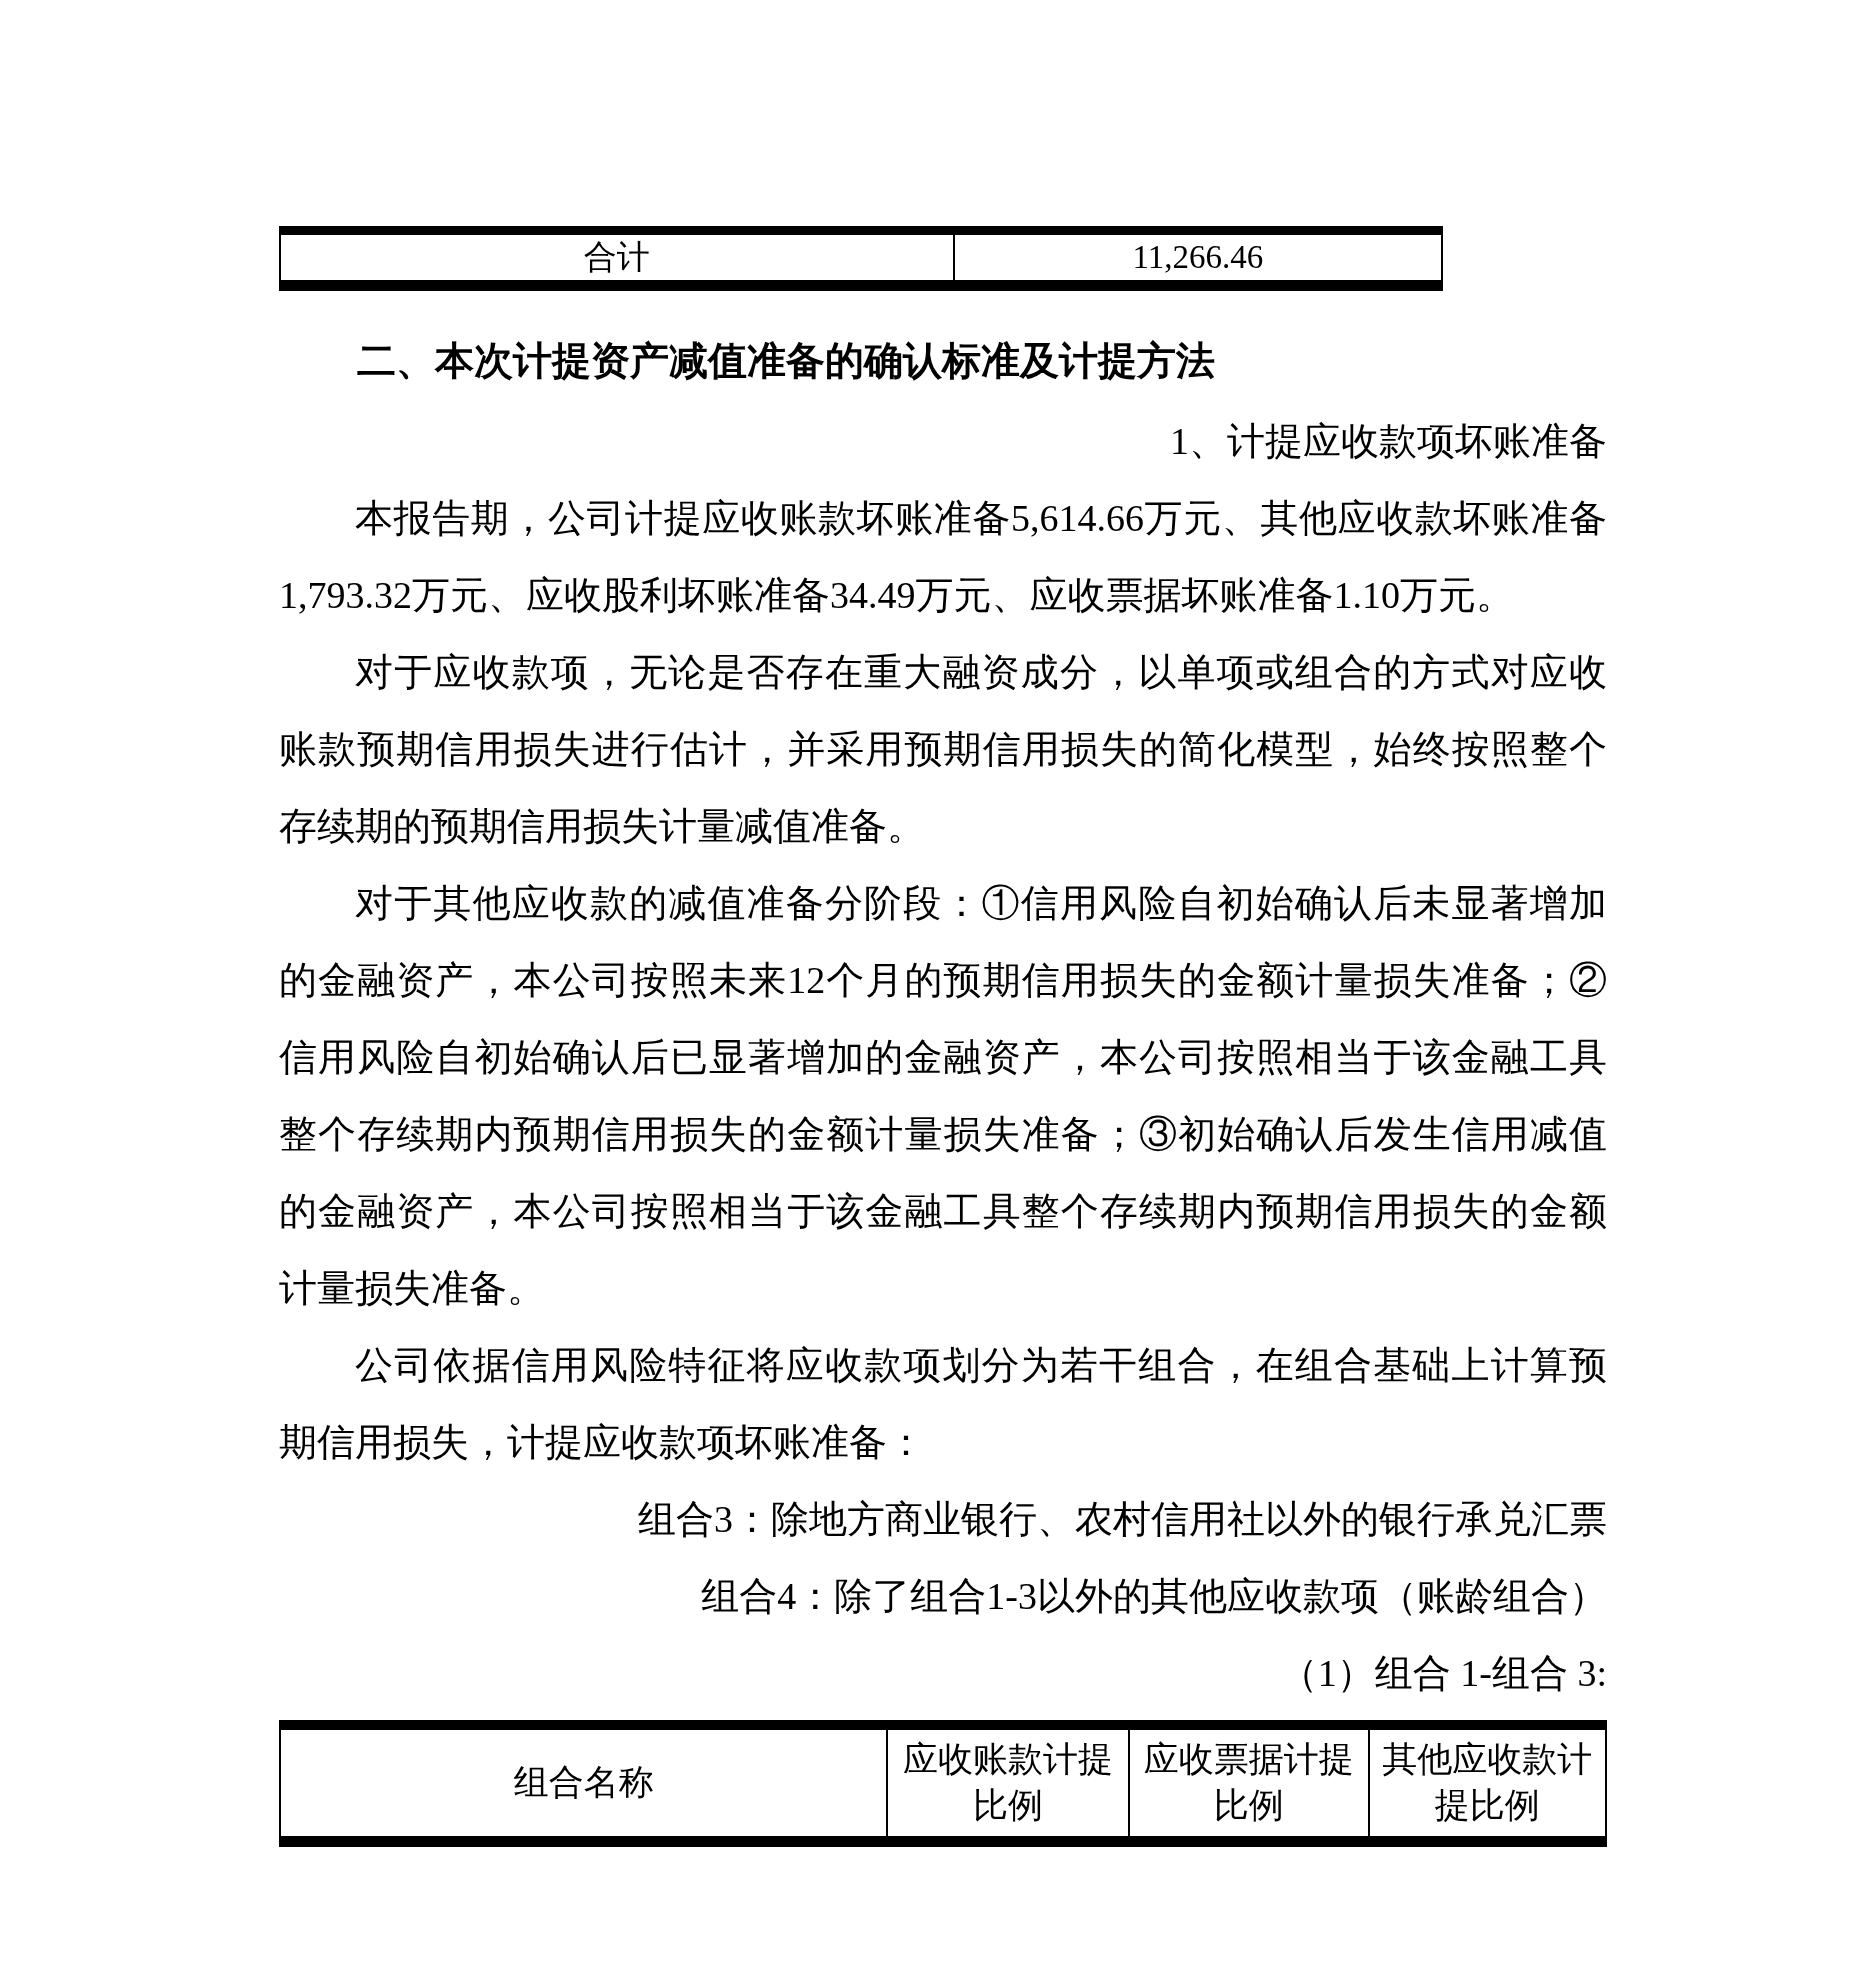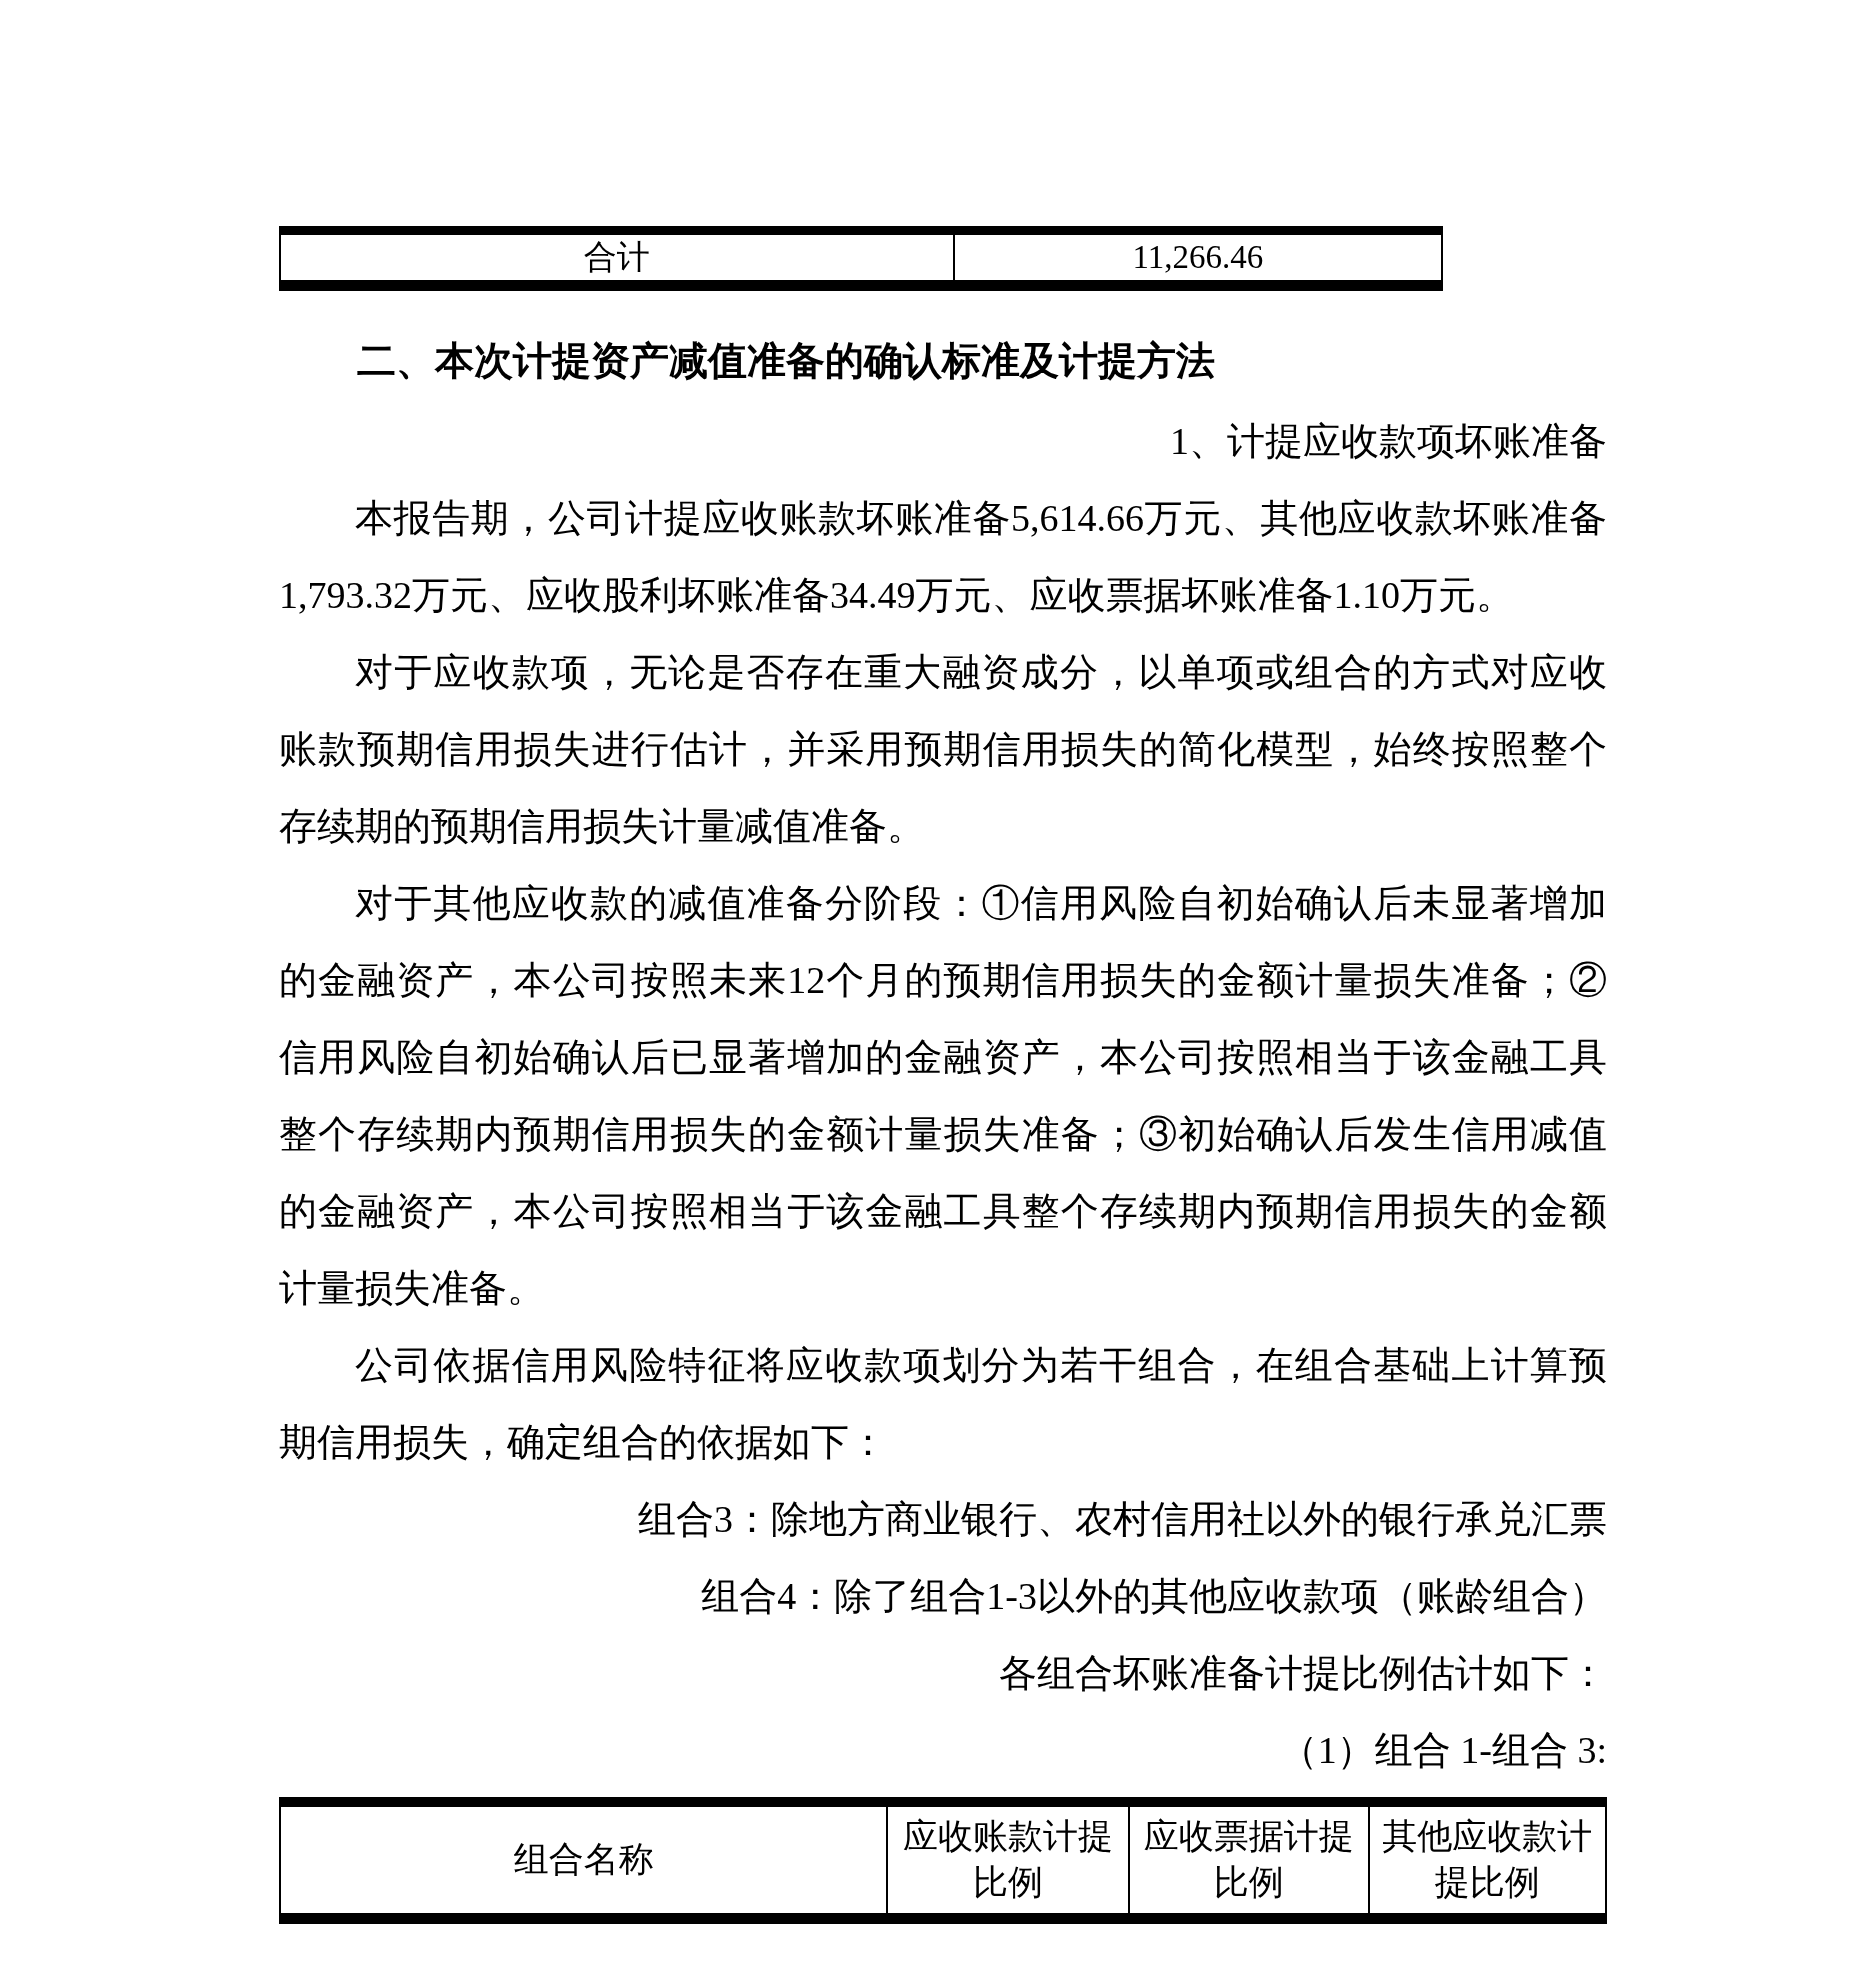--- a/index.html
+++ b/index.html
@@ -112,25 +112,24 @@
       </tbody>
     </table>
 
     <div class="section-heading">二、本次计提资产减值准备的确认标准及计提方法</div>
 
     <p class="body-line no-justify">1、计提应收款项坏账准备</p>
 
     <p class="body-line">本报告期，公司计提应收账款坏账准备5,614.66万元、其他应收款坏账准备1,793.32万元、应收股利坏账准备34.49万元、应收票据坏账准备1.10万元。</p>
     <p class="body-line">对于应收款项，无论是否存在重大融资成分，以单项或组合的方式对应收账款预期信用损失进行估计，并采用预期信用损失的简化模型，始终按照整个存续期的预期信用损失计量减值准备。</p>
     <p class="body-line">对于其他应收款的减值准备分阶段：①信用风险自初始确认后未显著增加的金融资产，本公司按照未来12个月的预期信用损失的金额计量损失准备；②信用风险自初始确认后已显著增加的金融资产，本公司按照相当于该金融工具整个存续期内预期信用损失的金额计量损失准备；③初始确认后发生信用减值的金融资产，本公司按照相当于该金融工具整个存续期内预期信用损失的金额计量损失准备。</p>
-    <p class="body-line">公司依据信用风险特征将应收款项划分为若干组合，在组合基础上计算预期信用损失，确定组合的依据如下：</p>
+    <p class="body-line">公司依据信用风险特征将应收款项划分为若干组合，在组合基础上计算预期信用损失，计提应收款项坏账准备：</p>
 
     <p class="body-line no-justify">组合3：除地方商业银行、农村信用社以外的银行承兑汇票</p>
     <p class="body-line no-justify">组合4：除了组合1-3以外的其他应收款项（账龄组合）</p>
-    <p class="body-line no-justify">各组合坏账准备计提比例估计如下：</p>
     <p class="body-line no-justify">（1）组合 1-组合 3:</p>
 
     <table class="ratio-table">
       <colgroup>
         <col class="col-name">
         <col class="col-ar">
         <col class="col-notes">
         <col class="col-other">
       </colgroup>
       <thead>

